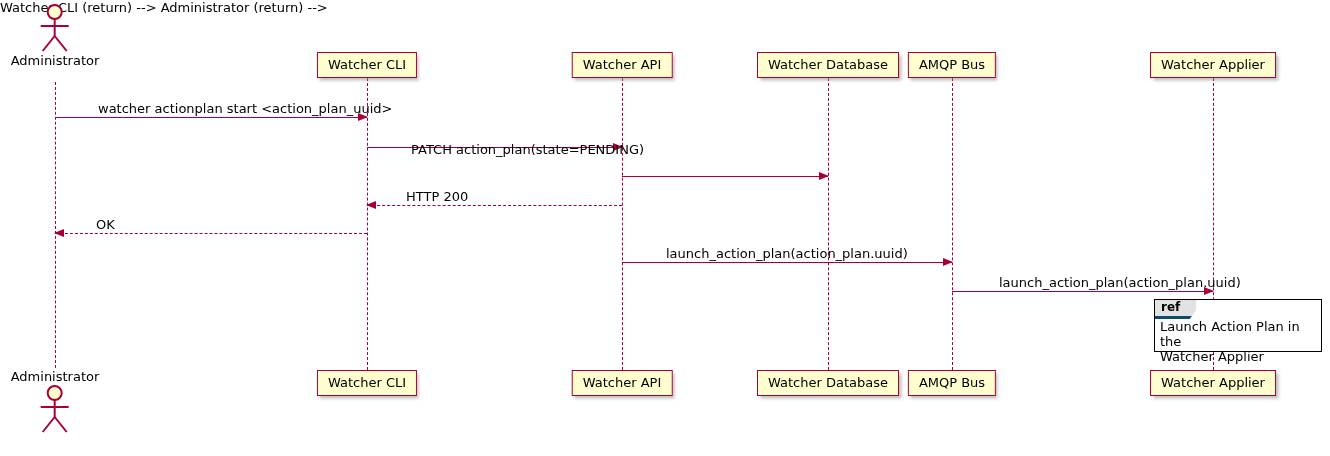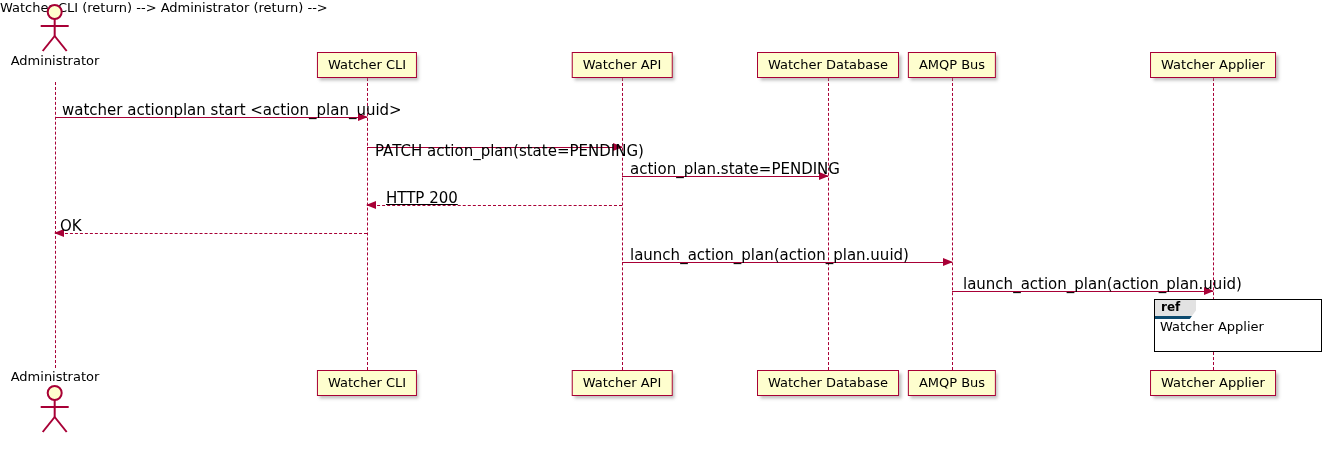--- a/index.html
+++ b/index.html
@@ -21,21 +21,21 @@
   .p-bottom { top:370px; }
 
   
   .lifeline { position:absolute; width:0; border-left:1px dashed #A80036; z-index:0; }
 
   
   .actor-box { position:absolute; transform:translateX(-50%); display:flex; flex-direction:column; align-items:center; z-index:3; }
   .actor-label { font-size:13px; white-space:nowrap; line-height:15px; }
 
   
-  .msg-label { position:absolute; white-space:nowrap; font-size:15px; z-index:2; }
+  .msg-label { position:absolute; white-space:nowrap; font-size:13px; z-index:2;margin-left:36px; }
   .msg-line { position:absolute; height:0; border-top:1px solid #A80036; z-index:1; }
   .msg-line.dashed { border-top-style:dashed; }
   .ah { position:absolute; width:0; height:0; }
   .ah.right { right:-1px; top:-5px; border-top:4px solid transparent; border-bottom:4px solid transparent; border-left:10px solid #A80036; }
   .ah.left  { left:-1px;  top:-5px; border-top:4px solid transparent; border-bottom:4px solid transparent; border-right:10px solid #A80036; }
 
   
   .ref-frame { position:absolute; left:1154px; top:299px; width:168px; height:53px; background:#fff; border:1.5px solid #000; z-index:4; }
   .ref-tab {
     position:absolute; top:0; left:0;
@@ -103,27 +103,26 @@
     <span class="ah right"></span>
   </div>
 
   
   <div class="msg-label" style="left:375px; top:142px;">PATCH action_plan(state=PENDING)</div>
   <div class="msg-line" style="left:367px; top:147px; width:255px;">
     <span class="ah right"></span>
   </div>
 
   
-  <div class="msg-label" style="left:630px; top:160px;">action_plan.state=PENDING</div>
   <div class="msg-line" style="left:622px; top:176px; width:206px;">
     <span class="ah right"></span>
   </div>
 
    Watcher CLI (return) --&gt;
-  <div class="msg-label" style="left:386px; top:189px;text-decoration:underline;">HTTP 200</div>
+  <div class="msg-label" style="left:370px; top:189px;">HTTP 200</div>
   <div class="msg-line dashed" style="left:367px; top:205px; width:255px;">
     <span class="ah left"></span>
   </div>
 
    Administrator (return) --&gt;
   <div class="msg-label" style="left:60px; top:217px;">OK</div>
   <div class="msg-line dashed" style="left:55px; top:233px; width:312px;">
     <span class="ah left"></span>
   </div>
 
@@ -136,17 +135,18 @@
   
   <div class="msg-label" style="left:963px; top:275px;">launch_action_plan(action_plan.uuid)</div>
   <div class="msg-line" style="left:952px; top:291px; width:261px;">
     <span class="ah right"></span>
   </div>
 
   
   <div class="ref-frame">
     <div class="ref-tab">ref</div>
     <div class="ref-body">
+      <div>Launch Action Plan in the</div>
       <div>Watcher Applier</div>
     </div>
   </div>
 
 </div>
 
 </body></html>

